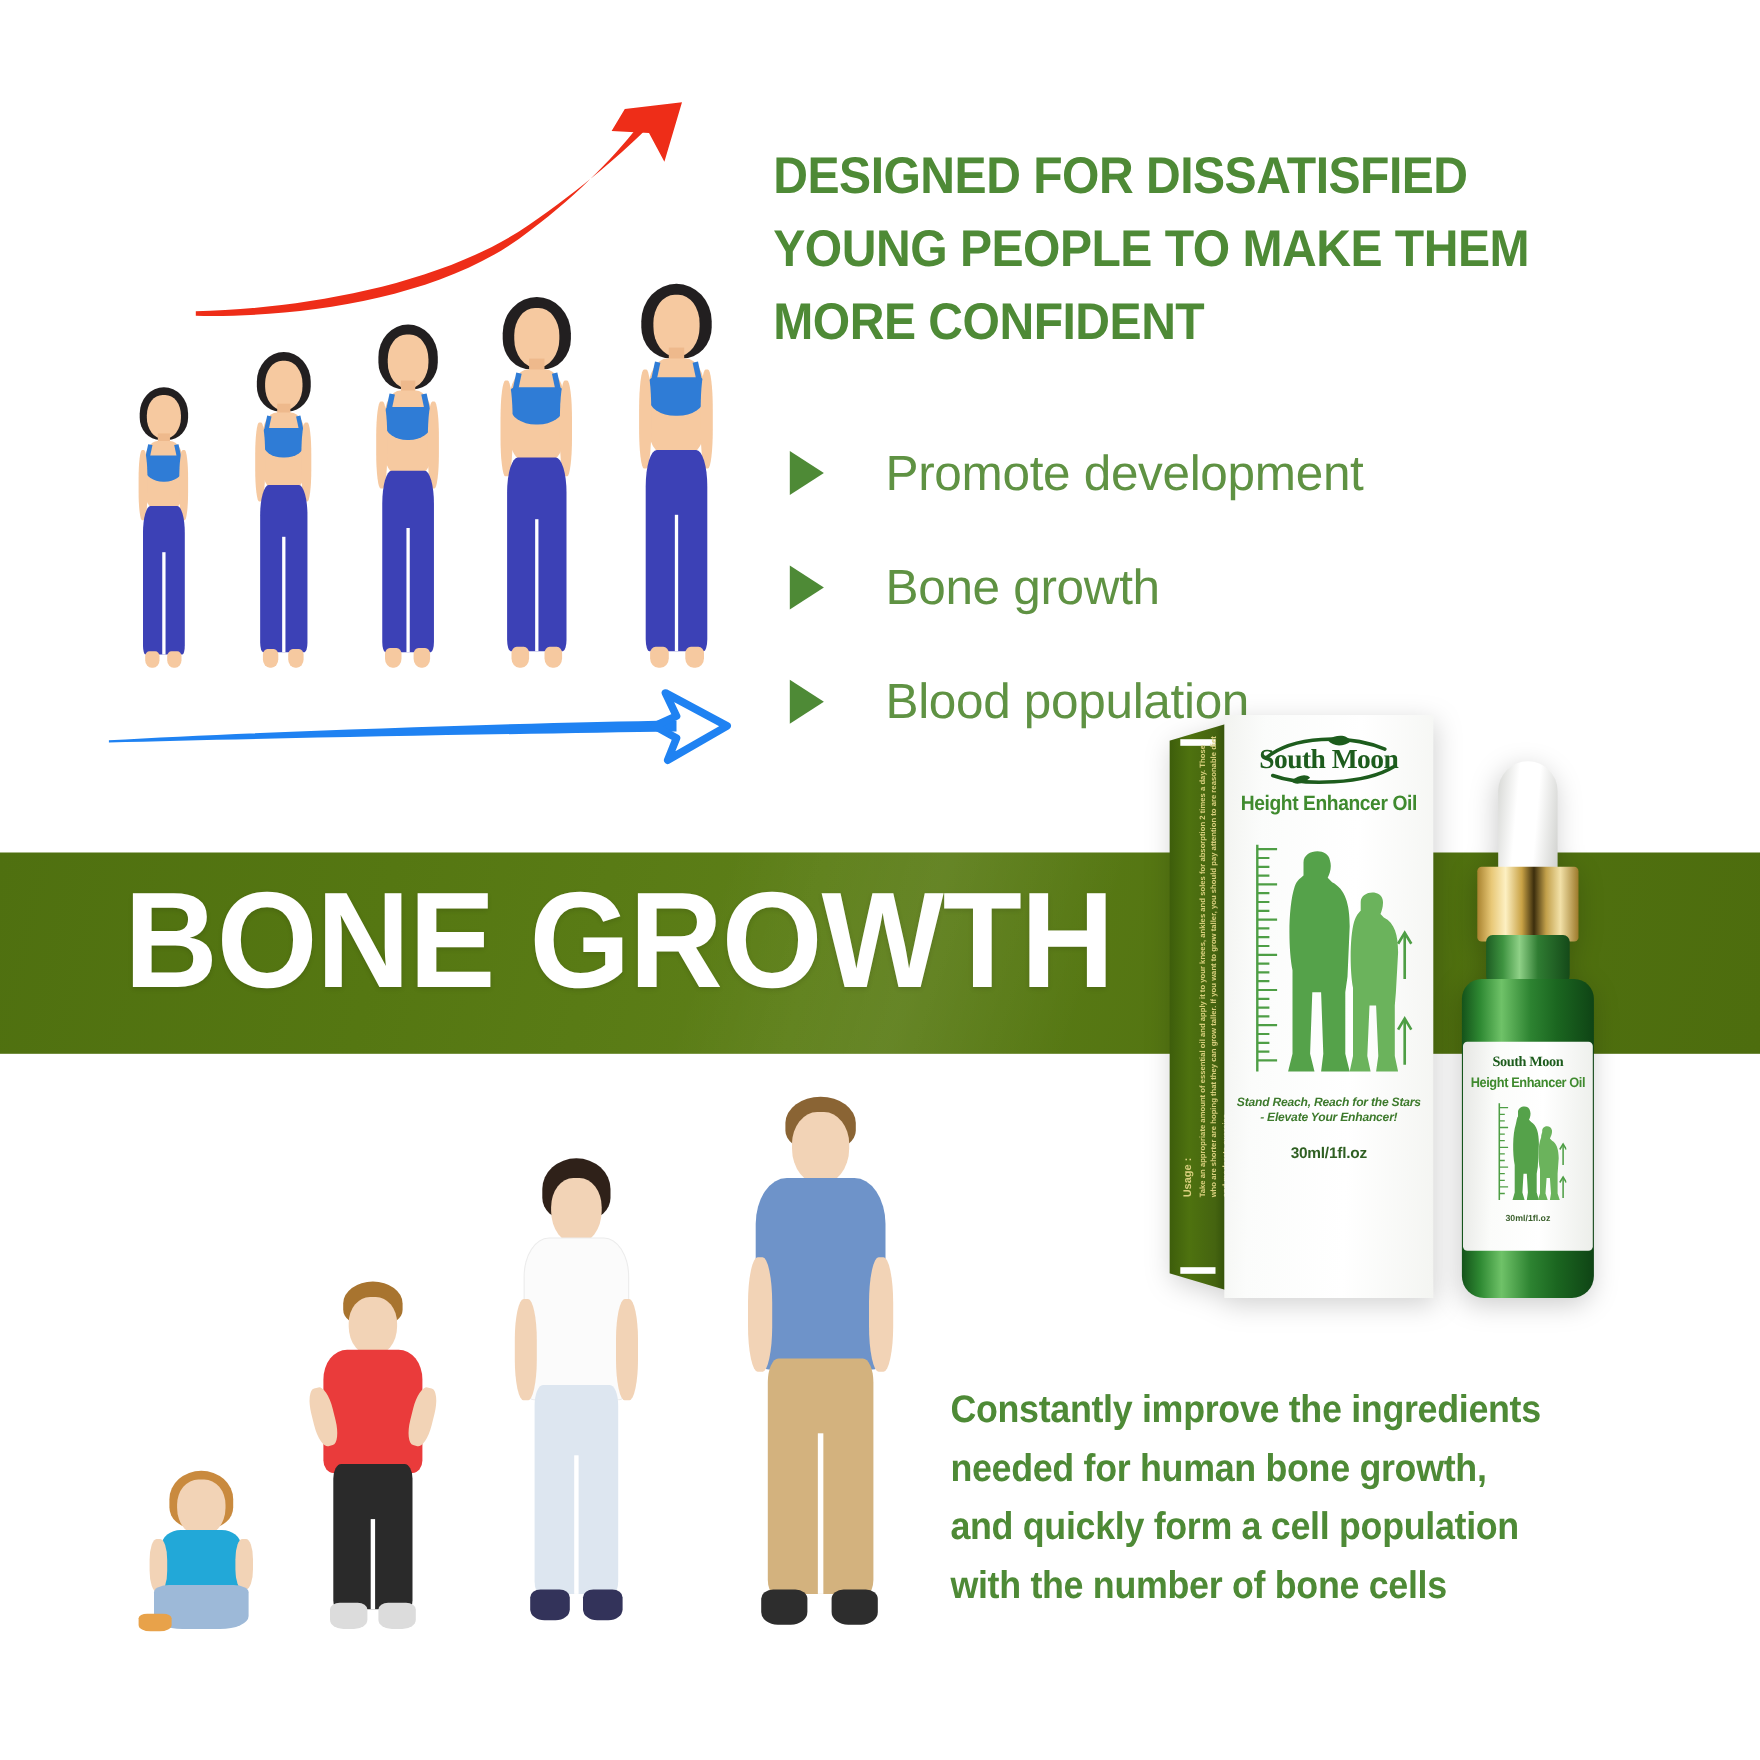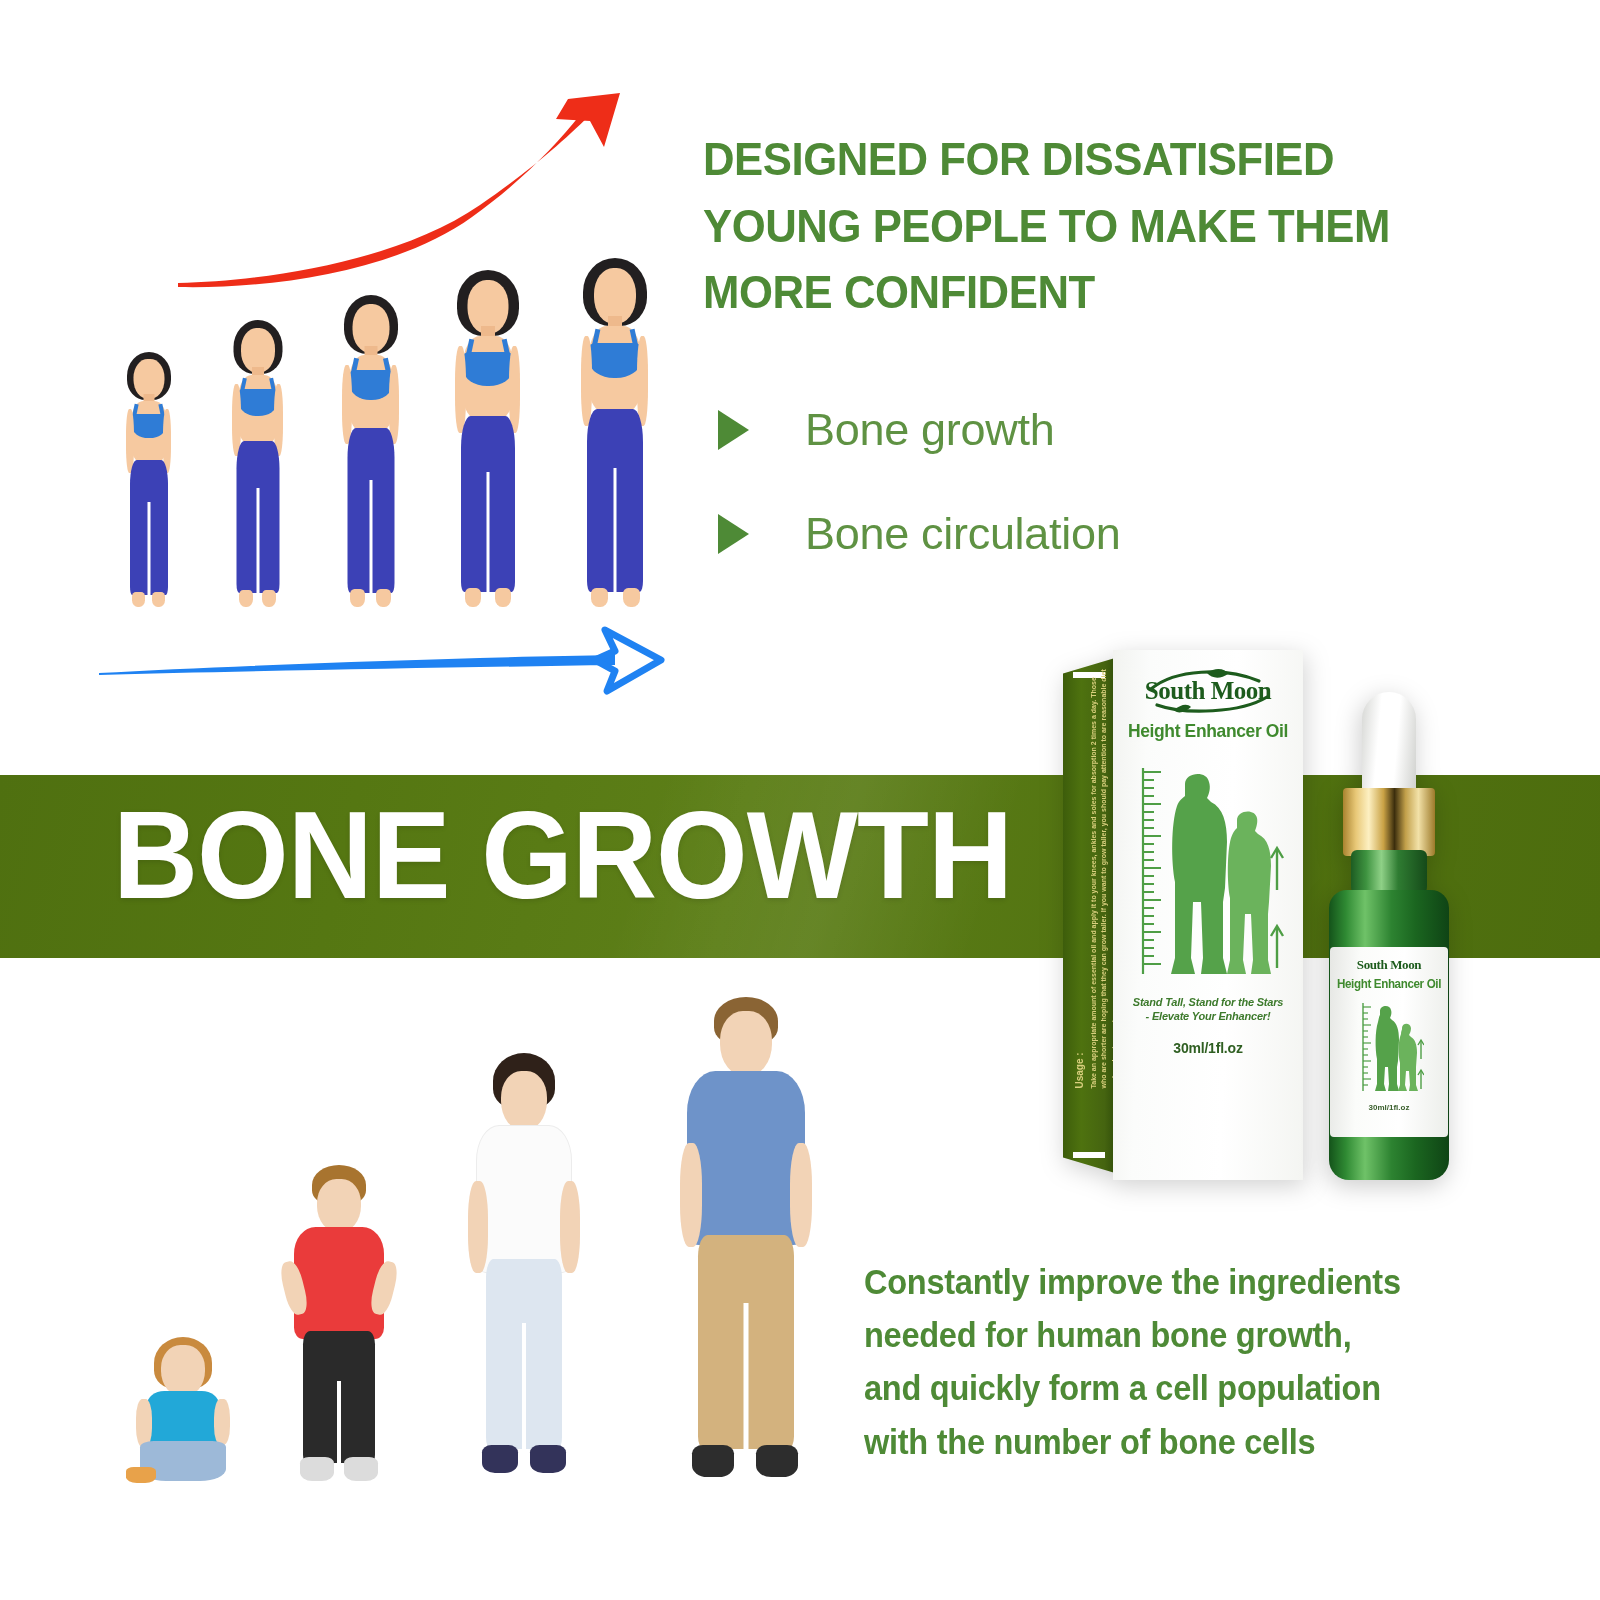--- a/index.html
+++ b/index.html
@@ -262,25 +262,29 @@
 
   <div class="headline">
     <div>DESIGNED FOR DISSATISFIED</div>
     <div>YOUNG PEOPLE TO MAKE THEM</div>
     <div>MORE CONFIDENT</div>
   </div>
 
   <div class="bullets">
     <div class="bullet">
       <span class="bullet-tri"></span>
-      <span class="bullet-label">Bone growth</span>
+      <span class="bullet-label">Promote development</span>
     </div>
     <div class="bullet">
       <span class="bullet-tri"></span>
-      <span class="bullet-label">Bone circulation</span>
+      <span class="bullet-label">Bone growth</span>
+    </div>
+    <div class="bullet">
+      <span class="bullet-tri"></span>
+      <span class="bullet-label">Blood population</span>
     </div>
   </div>
 
   <div class="banner">
     <div class="banner-sheen"></div>
   </div>
   <div class="banner-title">BONE GROWTH</div>
 
   <div class="boxwrap">
 
@@ -354,21 +358,21 @@
           <g stroke="#4e9e45" stroke-width="2.4" fill="none">
             <line x1="150" y1="128" x2="150" y2="88"></line>
             <path d="M144 96 L 150 86 L 156 96"></path>
             <line x1="150" y1="206" x2="150" y2="166"></line>
             <path d="M144 174 L 150 164 L 156 174"></path>
           </g>
         </svg>
       </div>
 
       <div class="box-tagline">
-        <div>Stand Tall, Stand for the Stars</div>
+        <div>Stand Reach, Reach for the Stars</div>
         <div>- Elevate Your Enhancer!</div>
       </div>
 
       <div class="box-vol">30ml/1fl.oz</div>
     </div>
   </div>
 
   <div class="bottlewrap">
     <div class="b-bulb"></div>
     <div class="b-collar"></div>

